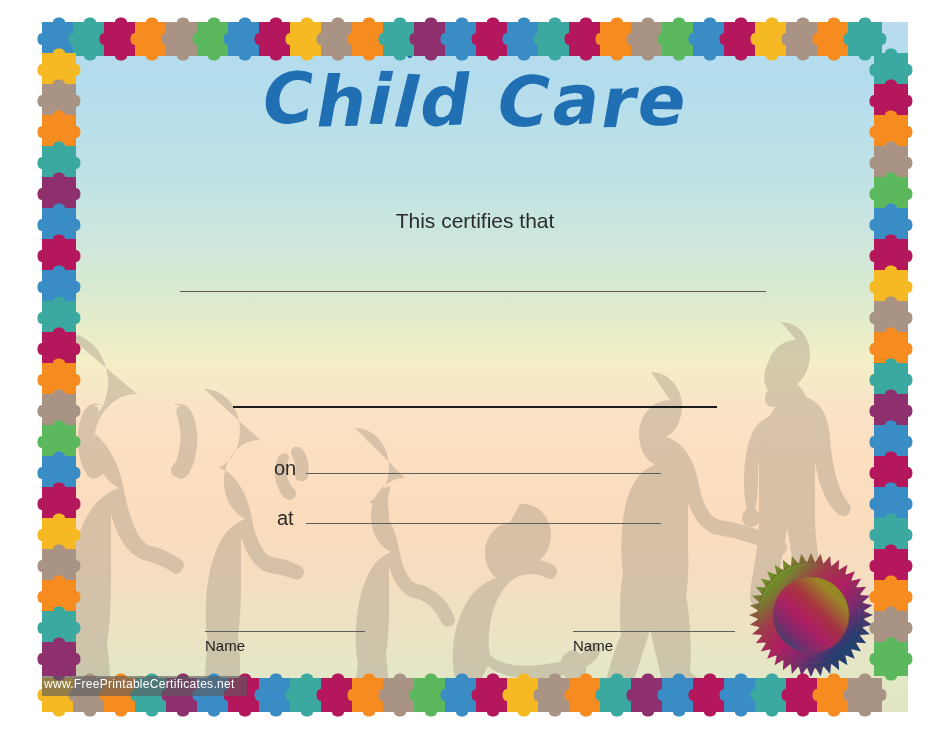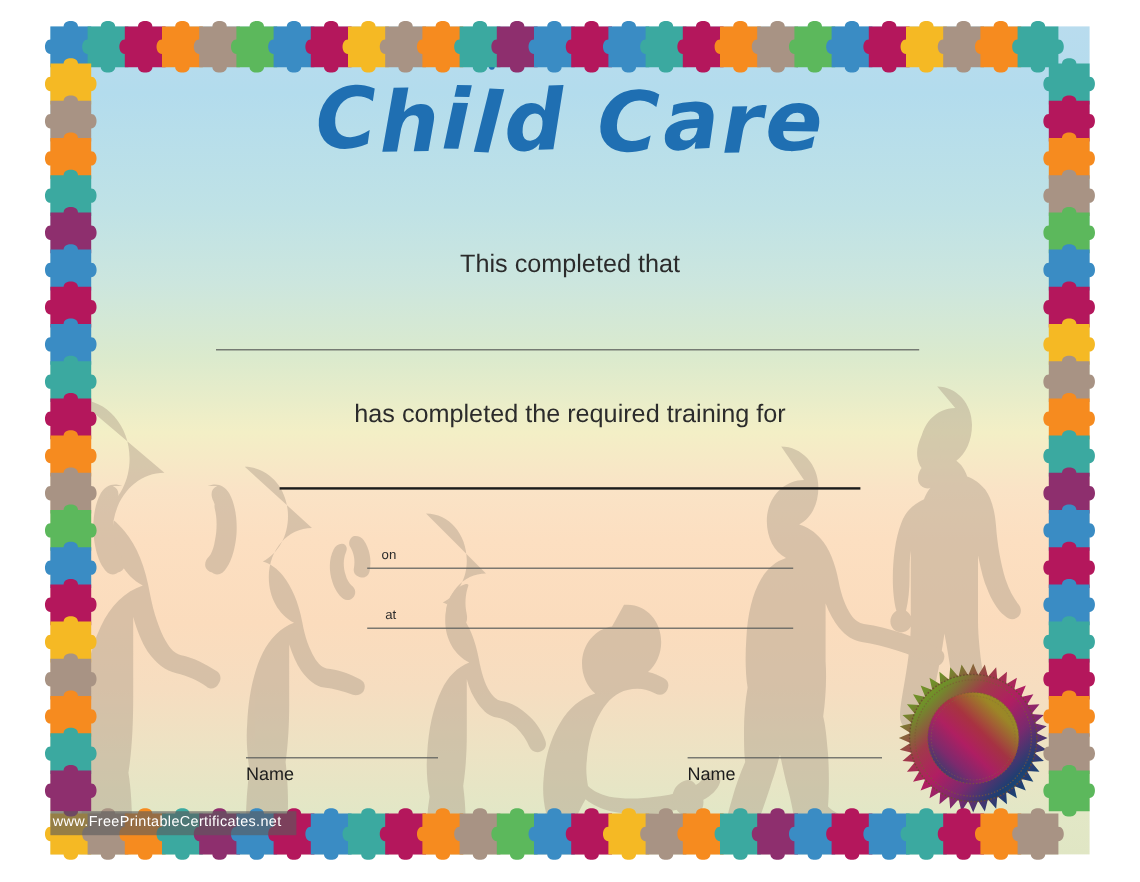--- a/index.html
+++ b/index.html
@@ -124,24 +124,23 @@
   }
   #name-rule     { left: 138px;  top: 269px; width: 586px; height: 1px;  background:#5d5f5d; }
   #training-rule { left: 191px;  top: 384px; width: 484px; height: 2px;  background:#1c1c1c; }
   #on-rule       { left: 264px;  top: 451px; width: 355px; height: 1px;  background:#5d5f5d; }
   #at-rule       { left: 264px;  top: 501px; width: 355px; height: 1px;  background:#5d5f5d; }
   #sig-rule-left { left: 163px;  top: 609px; width: 160px; height: 1px;  background:#5d5f5d; }
   #sig-rule-right{ left: 531px;  top: 609px; width: 162px; height: 1px;  background:#5d5f5d; }
 
   .small-label {
     position: absolute;
-    font-size: 11px;
+    font-size: 20px;
     color: #2b2b2b;
     white-space: nowrap;
-    margin-left: 44px;
   }
   #on-label { left: 232px; top: 435px; }
   #at-label { left: 235px; top: 485px; }
 
   .sig-label {
     position: absolute;
     font-size: 15px;
     color: #1d1d1d;
     white-space: nowrap;
   }
@@ -296,25 +295,24 @@
                        c-1 -5 1 -8 2 -7 z"></path>
             </g>
           </g>
         </svg>
       </div>
 
       <div id="content">
 
         <div id="title"><span class="ch plain" style="color: rgb(31, 111, 178); transform: rotate(-3deg) translateY(-2px);">C</span><span class="ch" style="color: rgb(31, 111, 178); transform: rotate(-1deg) translateY(1px);">h</span><span class="ch plain" style="color: rgb(31, 111, 178); transform: rotate(1deg) translateY(-1px);">i</span><span class="ch" style="color: rgb(31, 111, 178); transform: rotate(3deg) translateY(2px);">l</span><span class="ch plain" style="color: rgb(31, 111, 178); transform: rotate(-2deg) translateY(0px);">d</span><span style="display: inline-block; width: 26px;"></span><span class="ch plain" style="color: rgb(31, 111, 178); transform: rotate(2deg) translateY(1px);">C</span><span class="ch" style="color: rgb(31, 111, 178); transform: rotate(-3deg) translateY(-1px);">a</span><span class="ch plain" style="color: rgb(31, 111, 178); transform: rotate(-1deg) translateY(2px);">r</span><span class="ch" style="color: rgb(31, 111, 178); transform: rotate(1deg) translateY(0px);">e</span></div>
 
-        <div id="certifies-text" class="line-text">This completed that</div>
+        <div id="certifies-text" class="line-text">This certifies that</div>
 
         <div id="name-rule" class="rule"></div>
 
-        <div id="training-text" class="line-text">has completed the required training for</div>
 
         <div id="training-rule" class="rule"></div>
 
         <div id="on-label" class="small-label">on</div>
         <div id="on-rule" class="rule"></div>
 
         <div id="at-label" class="small-label">at</div>
         <div id="at-rule" class="rule"></div>
 
         <div id="sig-rule-left" class="rule"></div>

